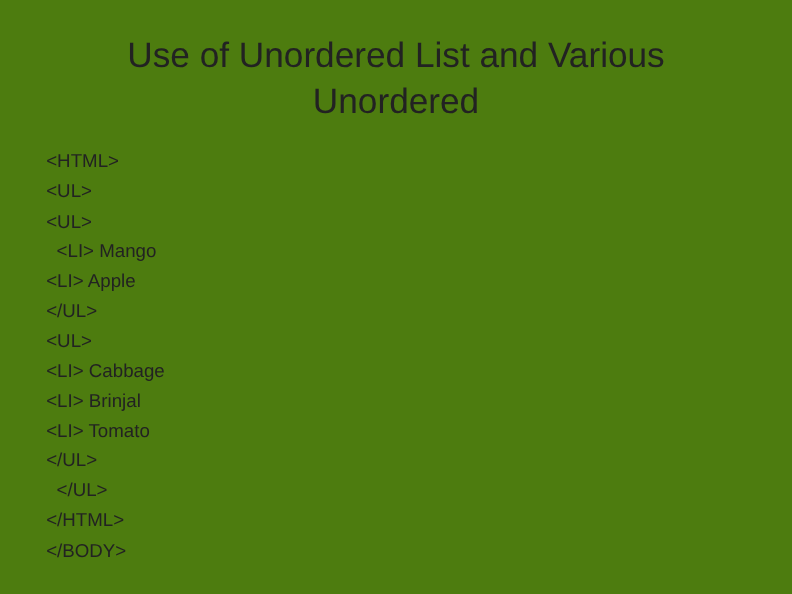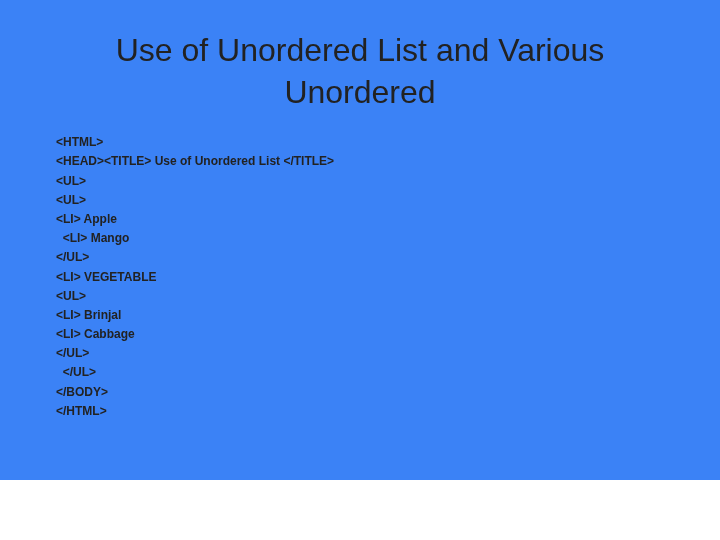--- a/index.html
+++ b/index.html
@@ -11,73 +11,71 @@
     body {
       width: 720px;
       height: 540px;
       background: #ffffff;
       font-family: Arial, sans-serif;
       overflow: hidden;
     }
 
     .page-container {
       width: 720px;
-      height: 480px;
-      background: #3b82f6;
+      height: 540px;
+      background: #4d7c0f;
       padding: 20px 40px;
     }
 
     .title-block {
       text-align: center;
       margin-bottom: 20px;
       padding-top: 10px;
     }
 
     .main-title {
       font-size: 32px;
       font-weight: normal;
       color: #222222;
       line-height: 1.3;
     }
 
     .code-block {
       font-family: Arial, sans-serif;
-      font-size: 12px;
+      font-size: 17px;
       color: #222222;
       line-height: 1.6;
-      margin-left: 16px;
-      font-weight: bold;
+      margin-left: 2px;
     }
 
     .code-line {
       display: block;
       white-space: pre;
     }
   </style>
 </head>
 <body>
 
 <div class="page-container">
   <div class="title-block">
     <div class="main-title">
       <span>Use of Unordered List and Various</span><br>
       <span>Unordered</span>
     </div>
   </div>
 
   <div class="code-block">
   <span class="code-line">&lt;HTML&gt;</span>
-      <span class="code-line">&lt;HEAD&gt;&lt;TITLE&gt; Use of Unordered List &lt;/TITLE&gt;</span>
       <span class="code-line">&lt;UL&gt;</span>
       <span class="code-line">&lt;UL&gt;</span>
+      <span class="code-line">  &lt;LI&gt; Mango</span>
       <span class="code-line">&lt;LI&gt; Apple</span>
-      <span class="code-line">  &lt;LI&gt; Mango</span>
       <span class="code-line">&lt;/UL&gt;</span>
-      <span class="code-line">&lt;LI&gt; VEGETABLE</span>
       <span class="code-line">&lt;UL&gt;</span>
+      <span class="code-line">&lt;LI&gt; Cabbage</span>
       <span class="code-line">&lt;LI&gt; Brinjal</span>
-      <span class="code-line">&lt;LI&gt; Cabbage</span>
+      <span class="code-line">&lt;LI&gt; Tomato</span>
       <span class="code-line">&lt;/UL&gt;</span>
       <span class="code-line">  &lt;/UL&gt;</span>
+      <span class="code-line">&lt;/HTML&gt;</span>
       <span class="code-line">&lt;/BODY&gt;</span>
-      <span class="code-line">&lt;/HTML&gt;</span>
     </div>
 </div>
 
 </body></html>

